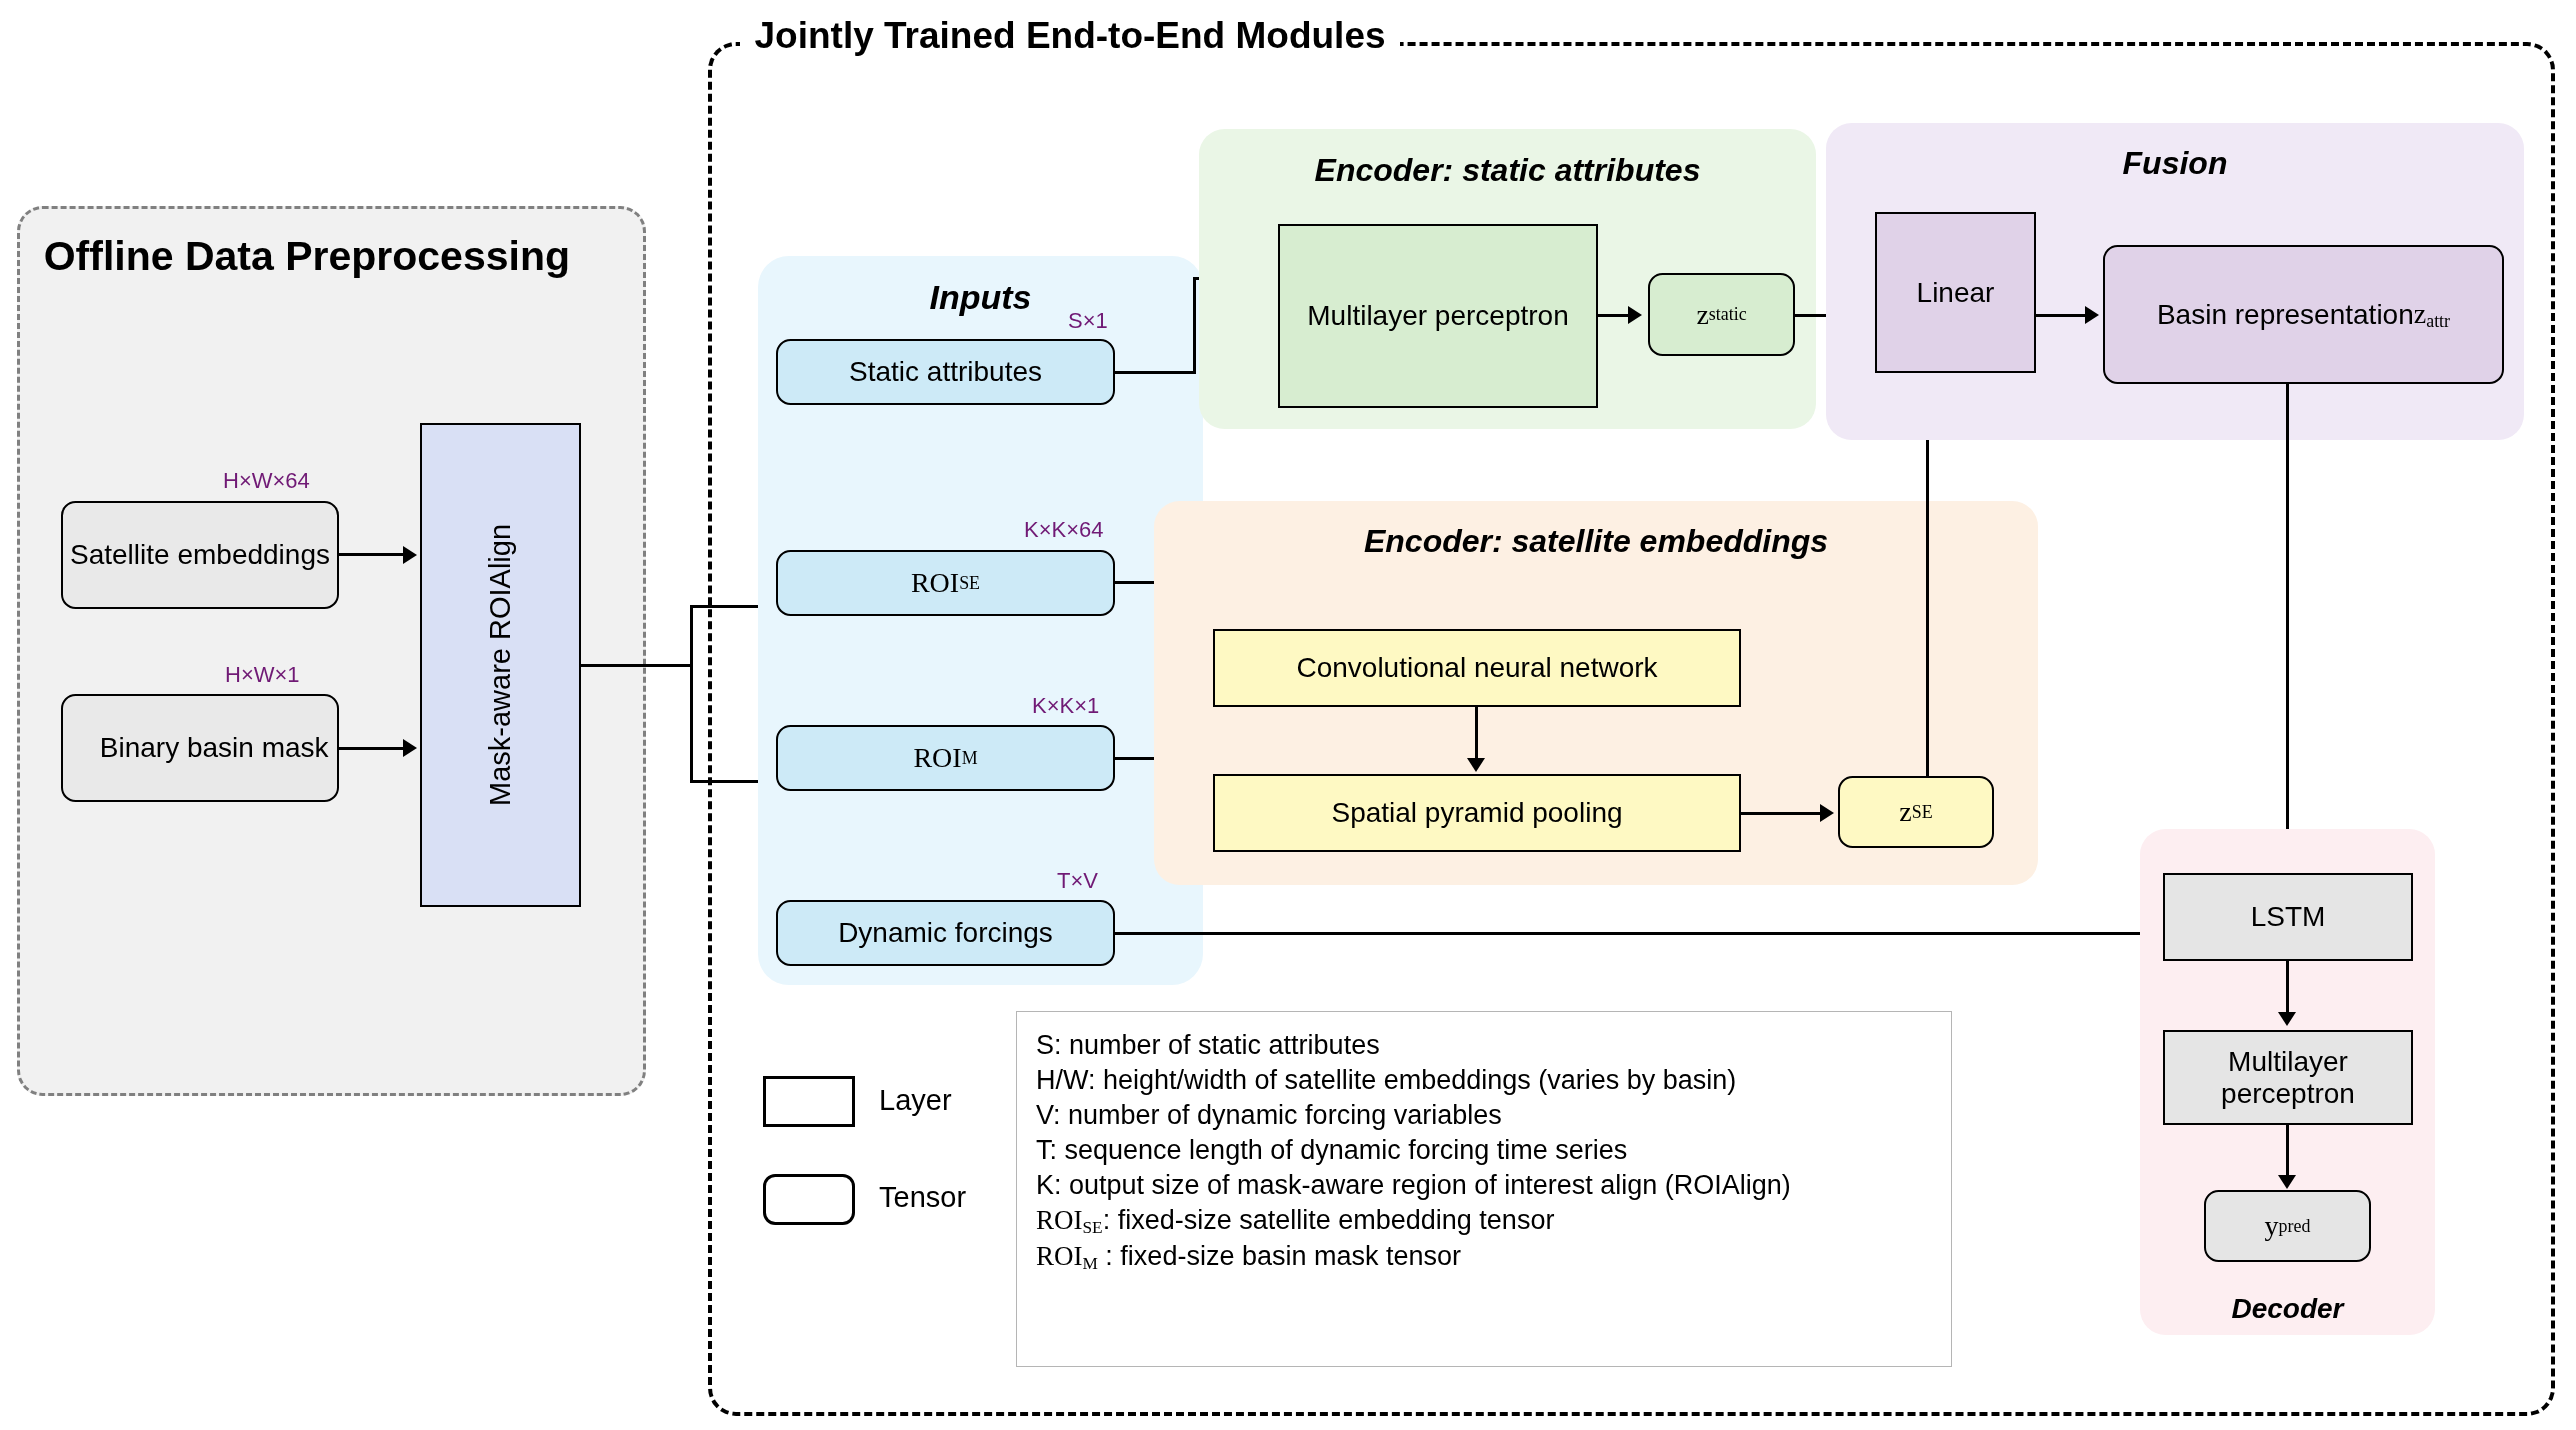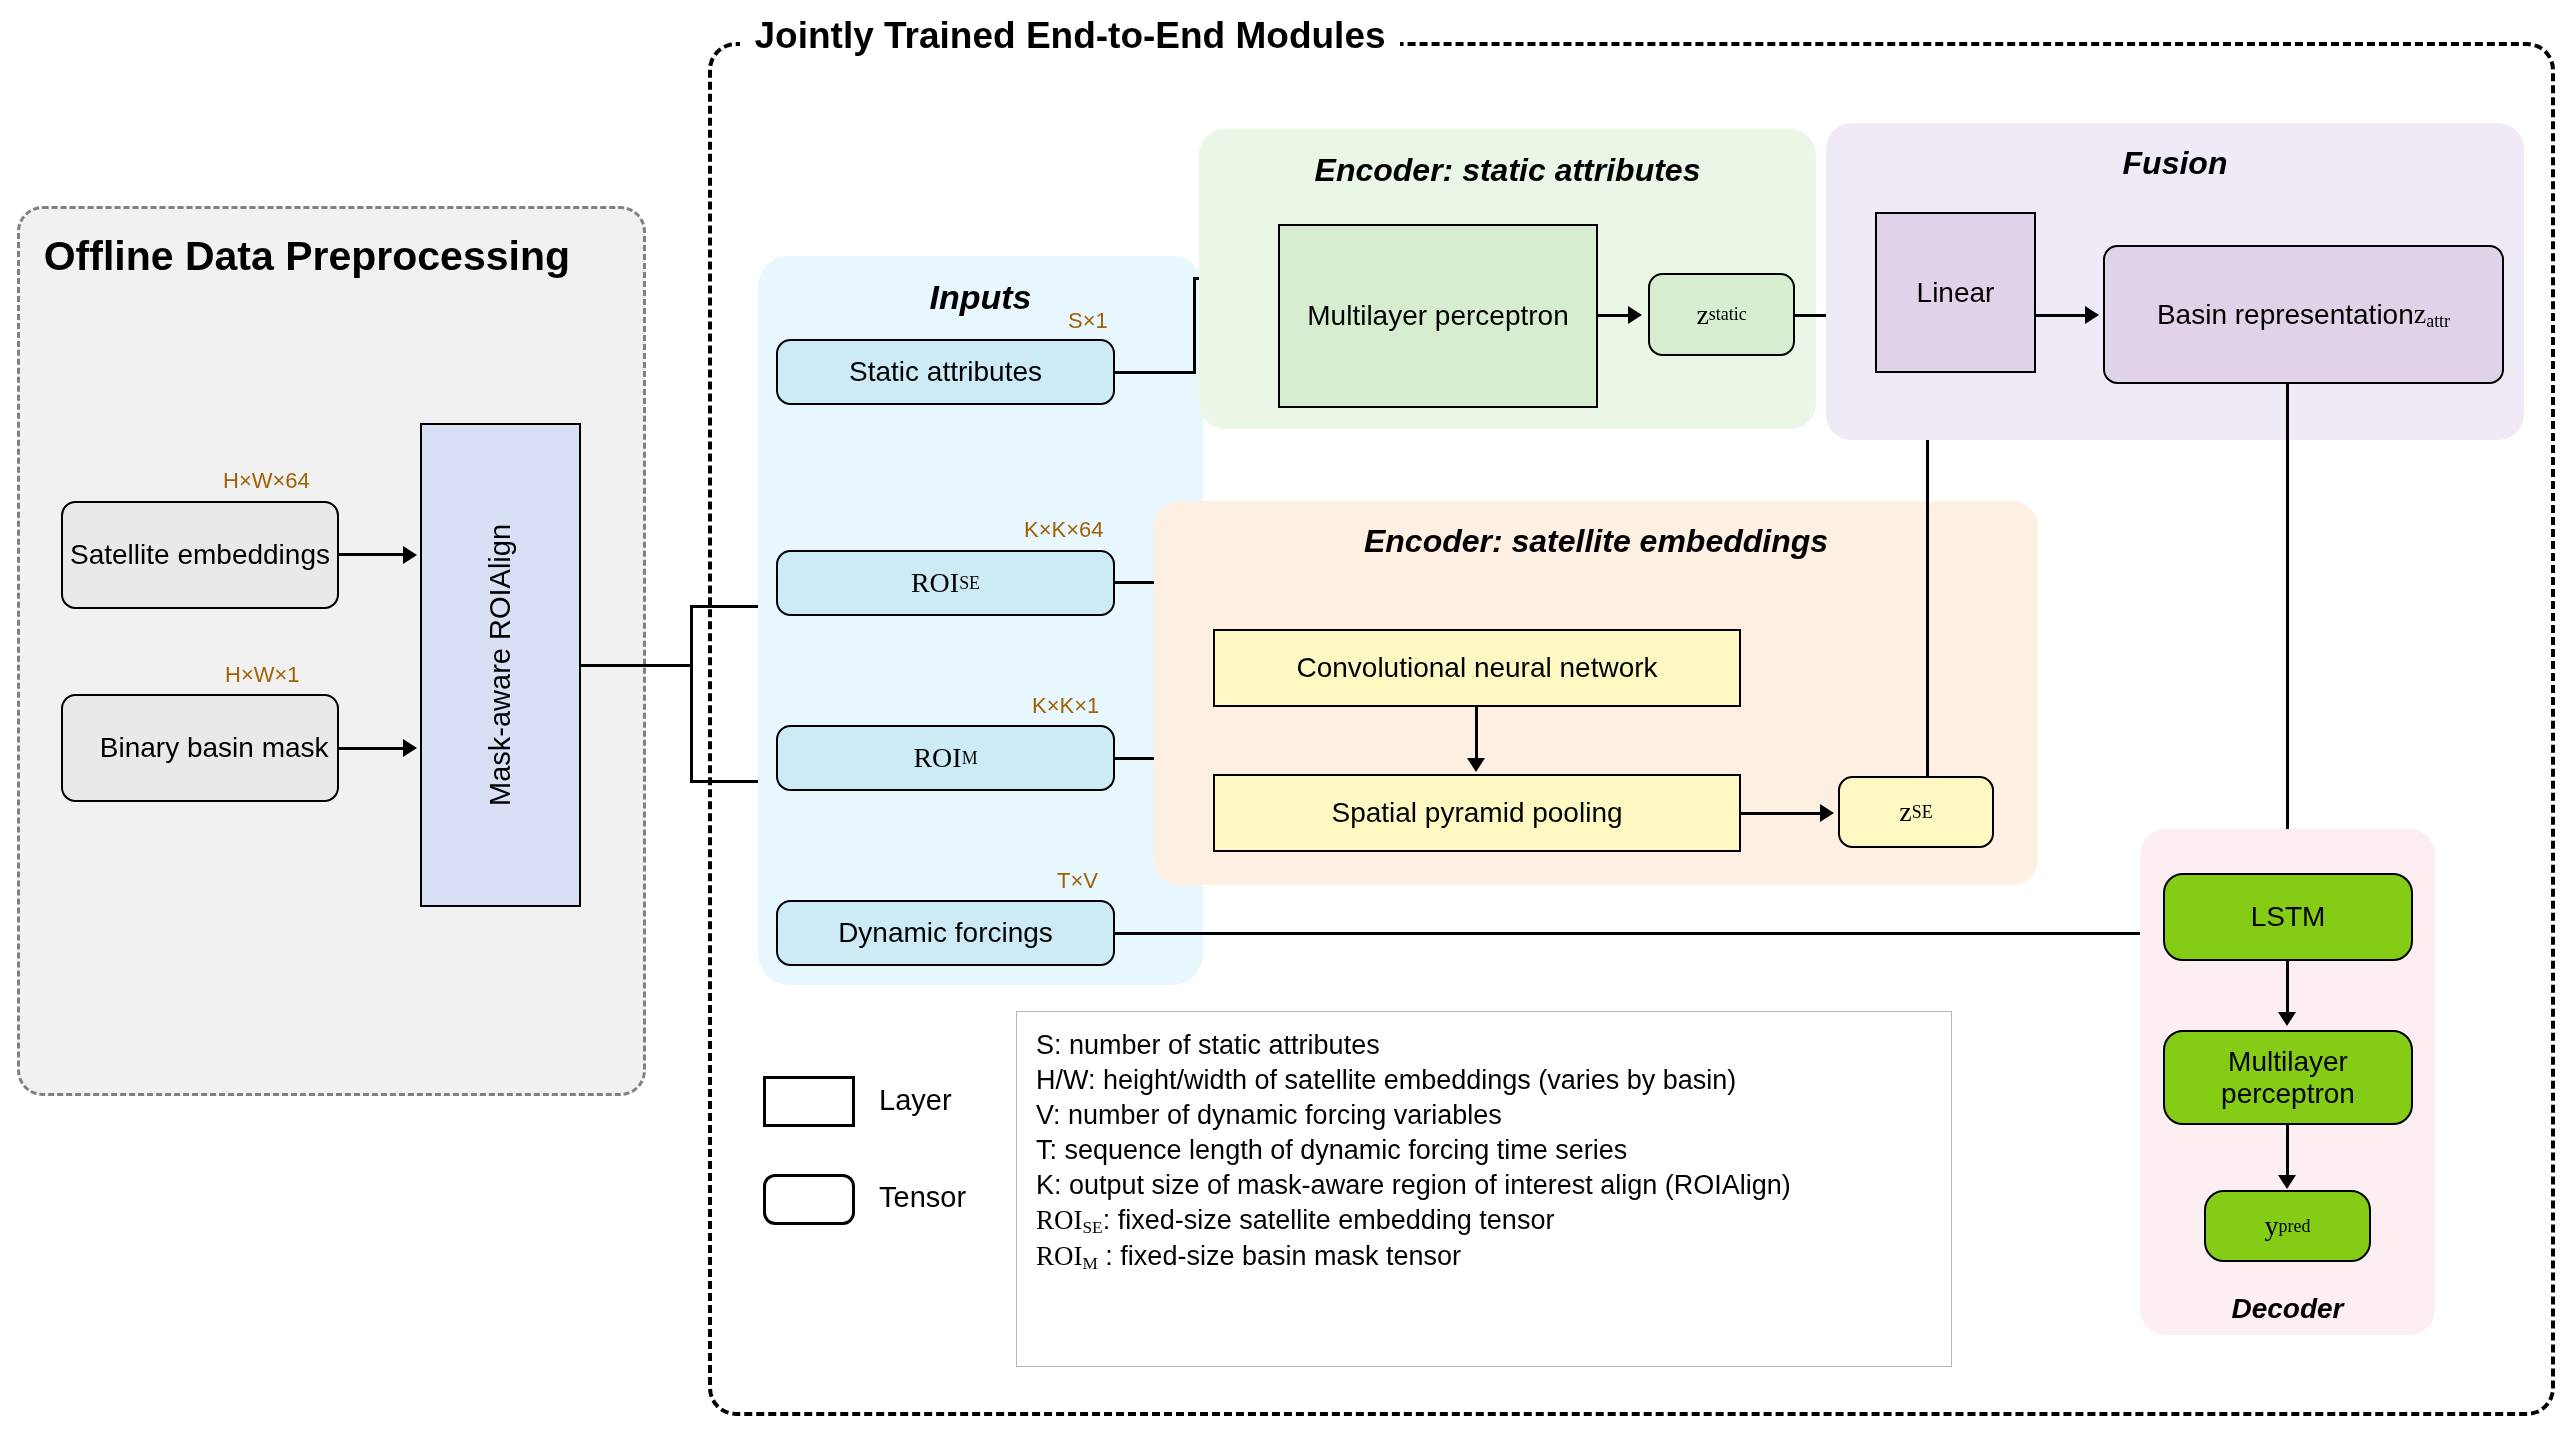--- a/index.html
+++ b/index.html
@@ -77,27 +77,27 @@
   }
   .tensor{border-radius:14.5px;}
   .layer{border-radius:0;}
 
   .n-gray{background:#e9e9e9;}
   .n-roial{background:#d9e0f5;}
   .n-blue{background:#cdeaf7;}
   .n-green{background:#d7edd0;}
   .n-orange{background:#fef9c3;}
   .n-purple{background:#e0d2e8;}
-  .n-pink{background:#84cc16;border-radius:20px;}
+  .n-pink{background:#e5e5e5;}
 
   .vert{writing-mode:vertical-rl;transform:rotate(180deg);}
 
   
   .dim{
-    position:absolute;font-size:22px;color:#a16207;white-space:nowrap;
+    position:absolute;font-size:22px;color:#701a75;white-space:nowrap;
     font-family:"Liberation Sans",sans-serif;
   }
 
   
   .ln{position:absolute;background:#000;}
   .hln{height:2.8px;}
   .vln{width:2.8px;}
   .arrowR{
     position:absolute;width:0;height:0;
     border-top:9px solid transparent;border-bottom:9px solid transparent;

